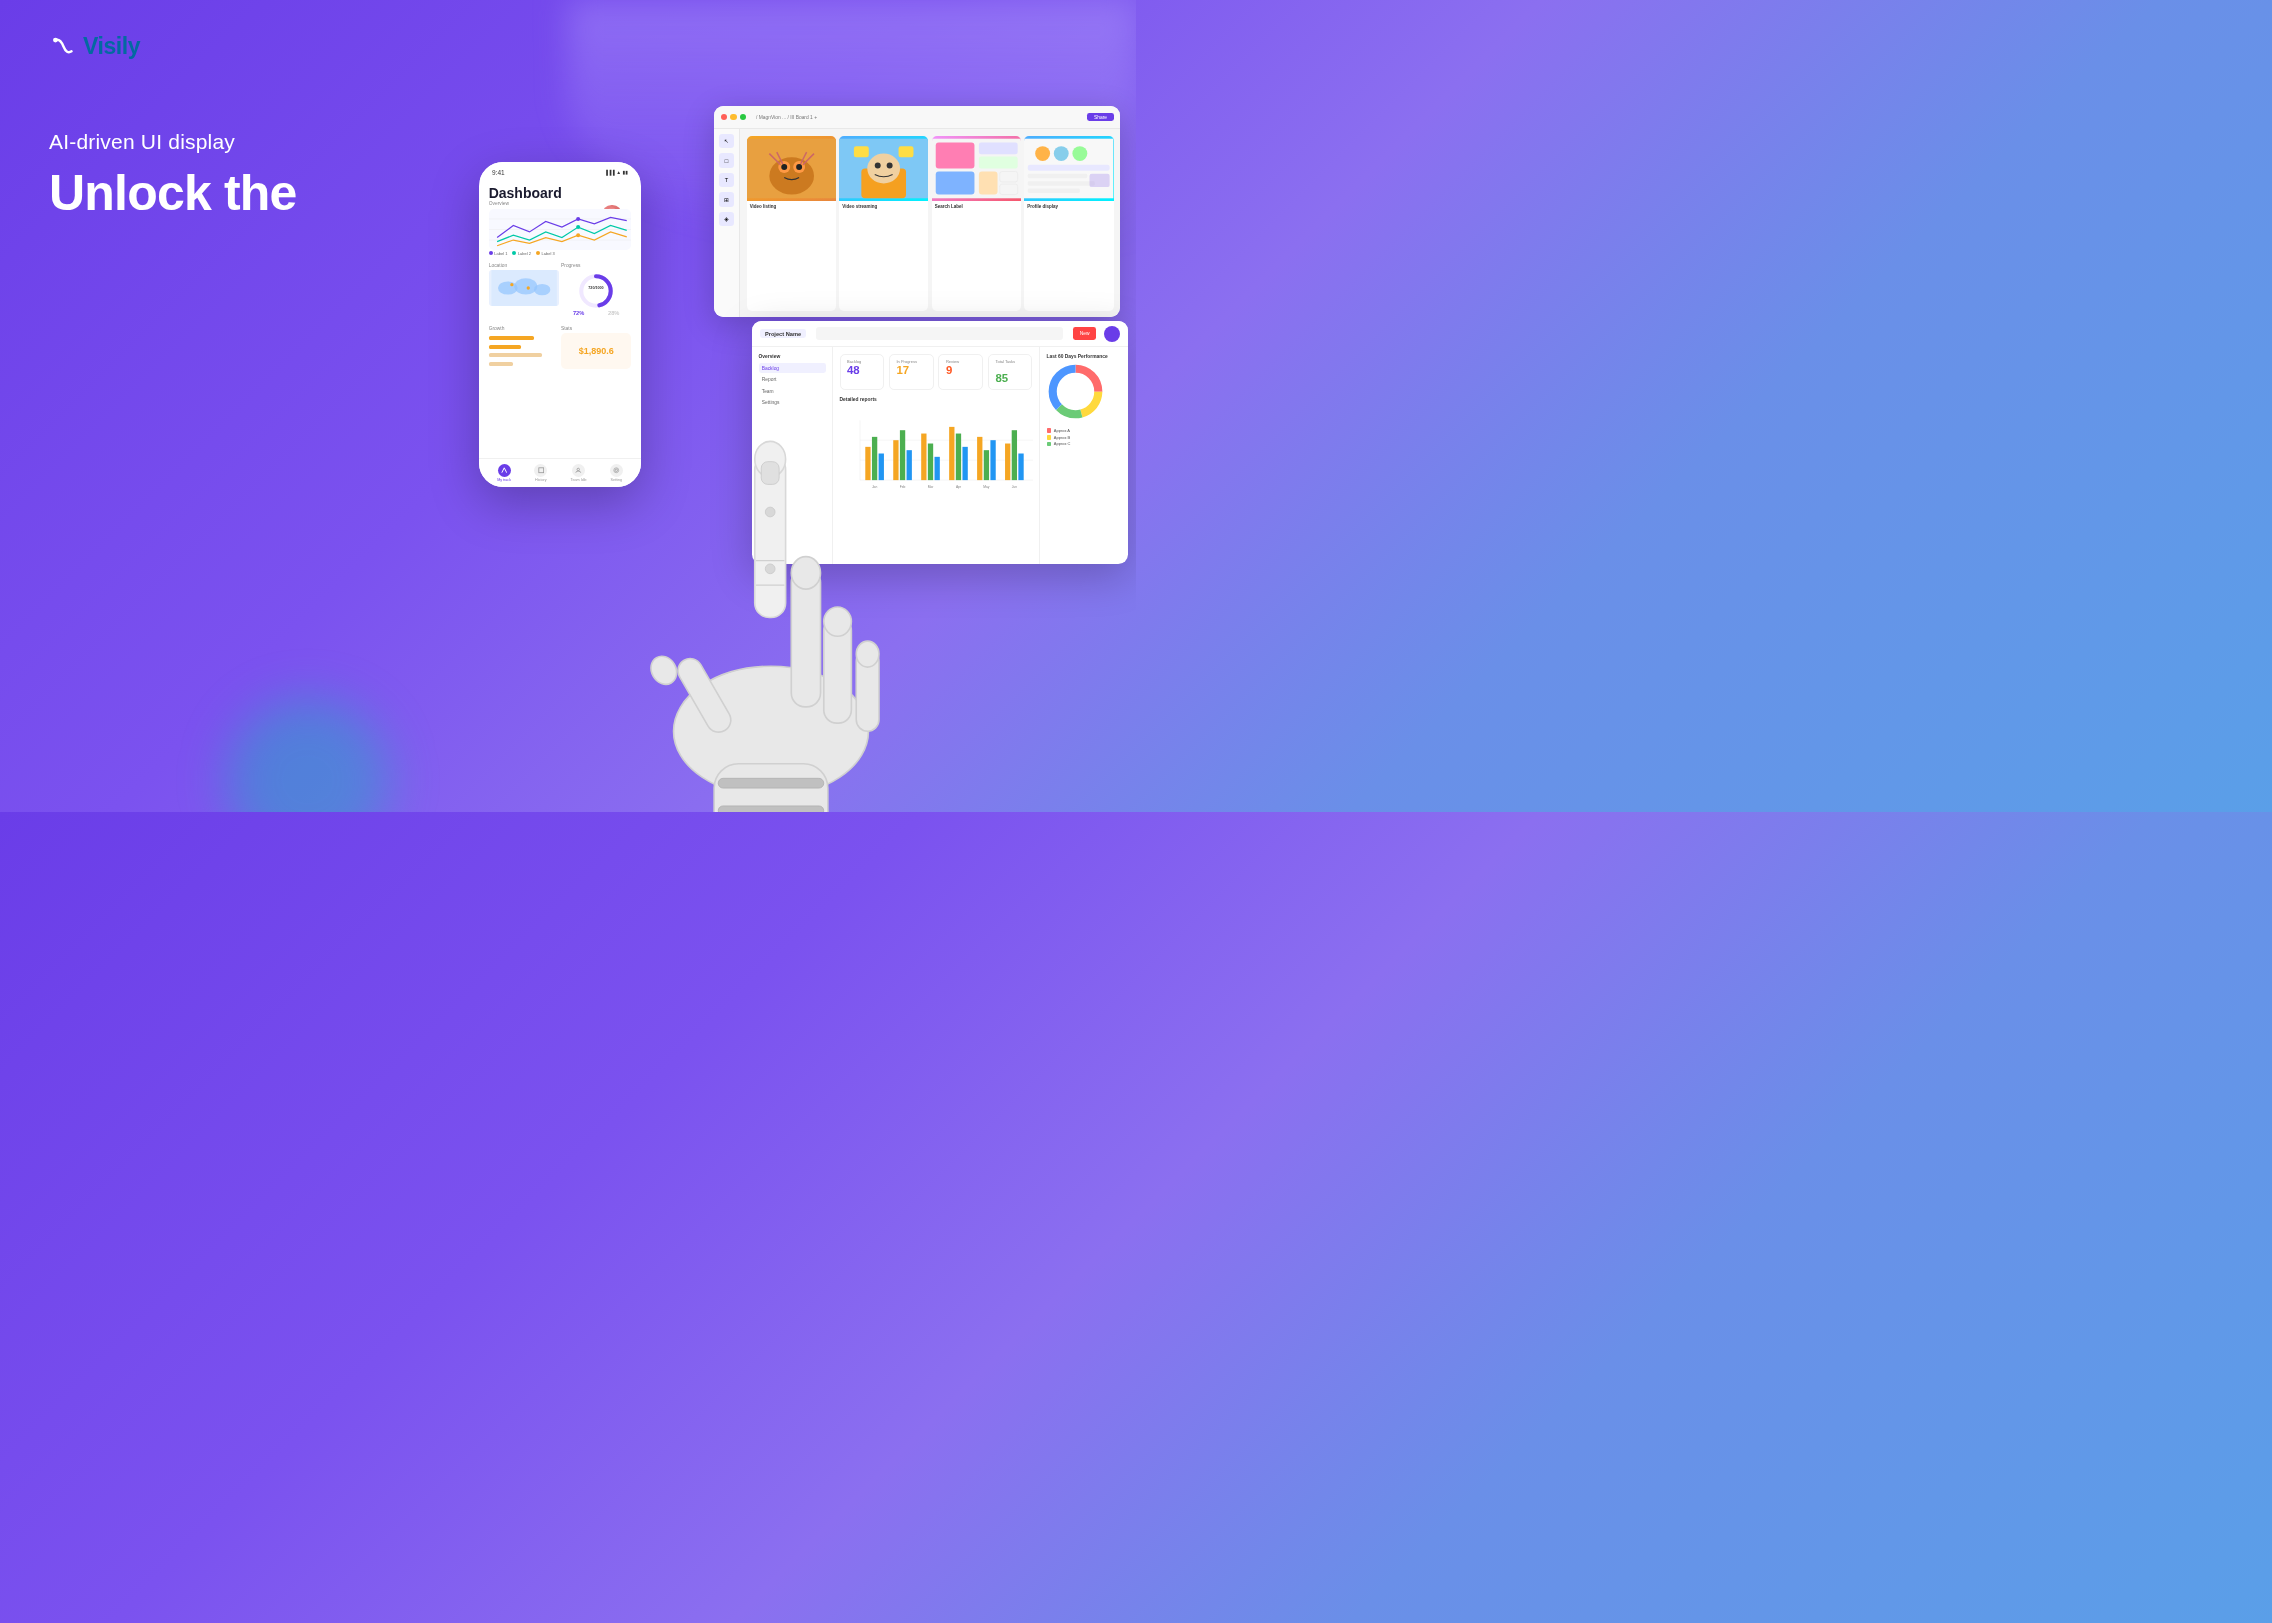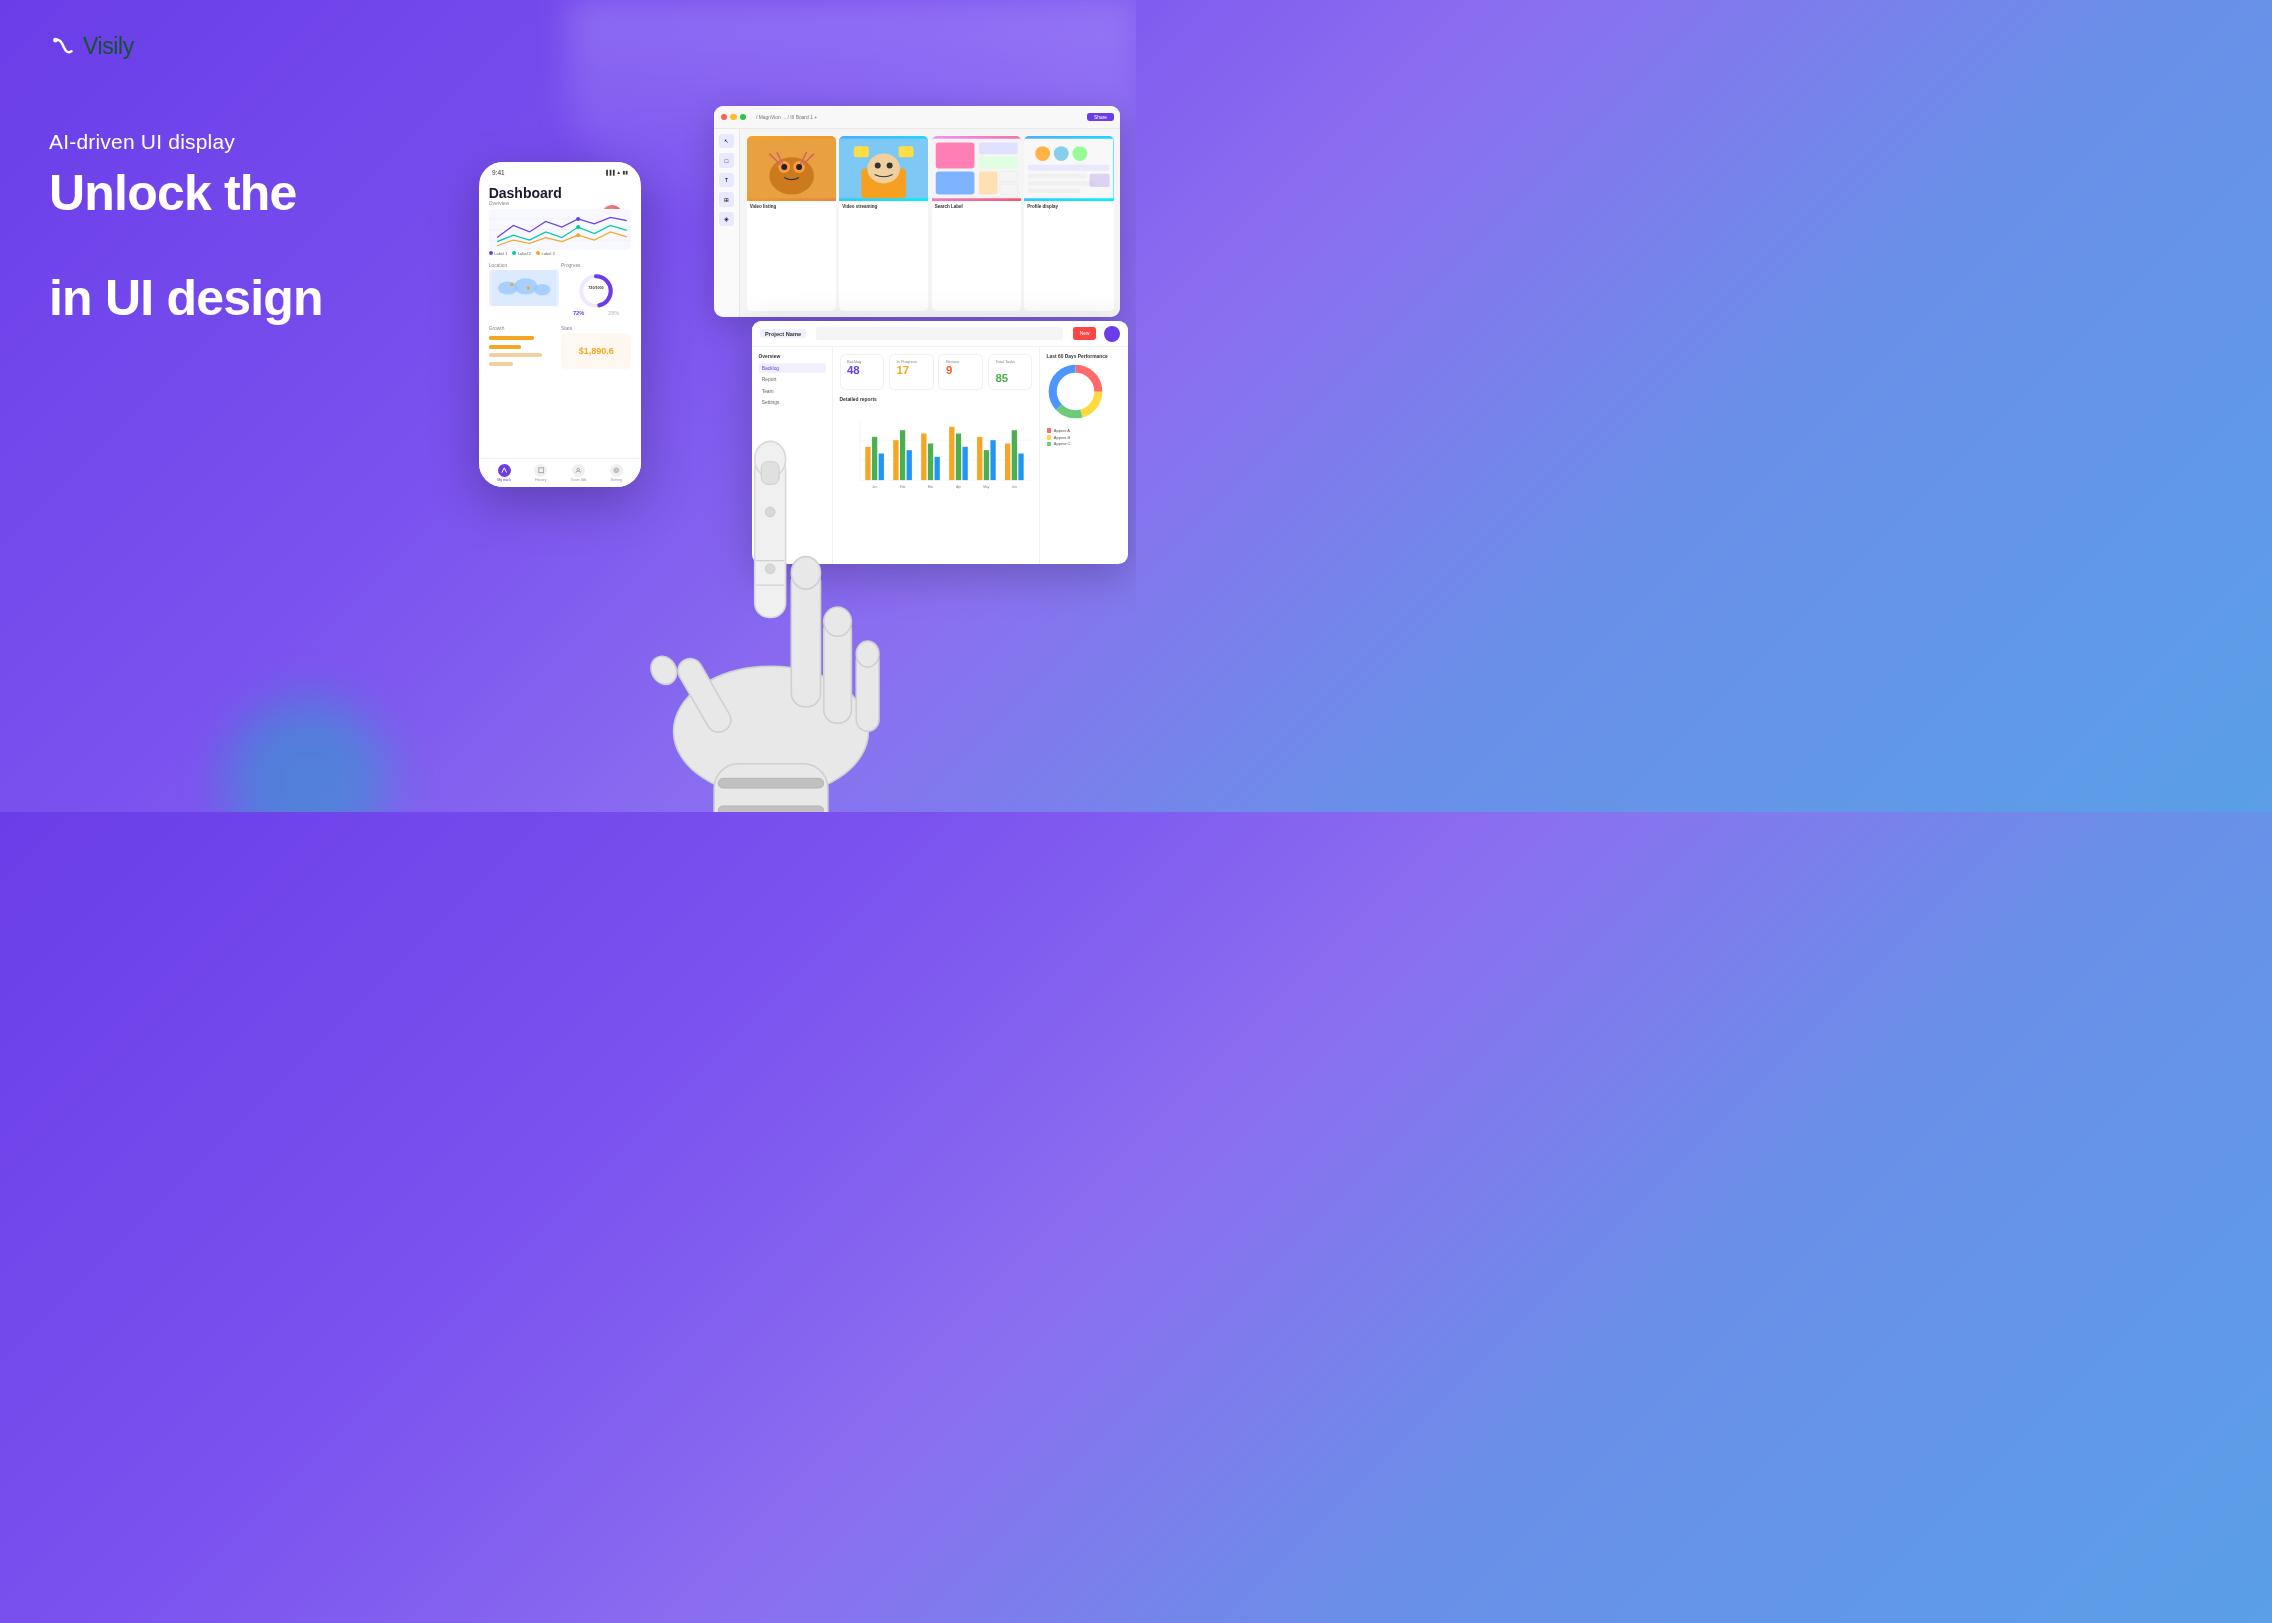--- a/index.html
+++ b/index.html
@@ -40,23 +40,23 @@
       left: 49px;
       display: flex;
       align-items: center;
       gap: 4.9px;
     }
     .logo-icon {
       width: 29px;
       height: 29px;
     }
     .logo-text {
-      color: #14532d;
+      color: #0369a1;
       font-size: 23px;
-      font-weight: 400;
+      font-weight: 700;
       letter-spacing: -0.4px;
     }
 
     
     .hero-text {
       position: absolute;
       top: 130px;
       left: 49px;
       max-width: 455px;
     }
@@ -477,21 +477,20 @@
     <circle cx="8" cy="10" r="3" fill="white"></circle>
   </svg>
   <span class="logo-text">Visily</span>
 </div>
 
 <div class="hero-text">
   <p class="hero-subtitle">AI-driven UI display</p>
   <h1 class="hero-title">
     <span>Unlock the</span><br>
     <br>
-    <span>in UI design</span>
   </h1>
 </div>
 
 <div class="phone-container">
   <div class="phone-frame">
 
     <div class="phone-status-bar">
       <span>9:41</span>
       <div style="display:flex;gap:1.6px;align-items:center;">
         <span style="font-size:4.9px;">▐▐▐</span>

